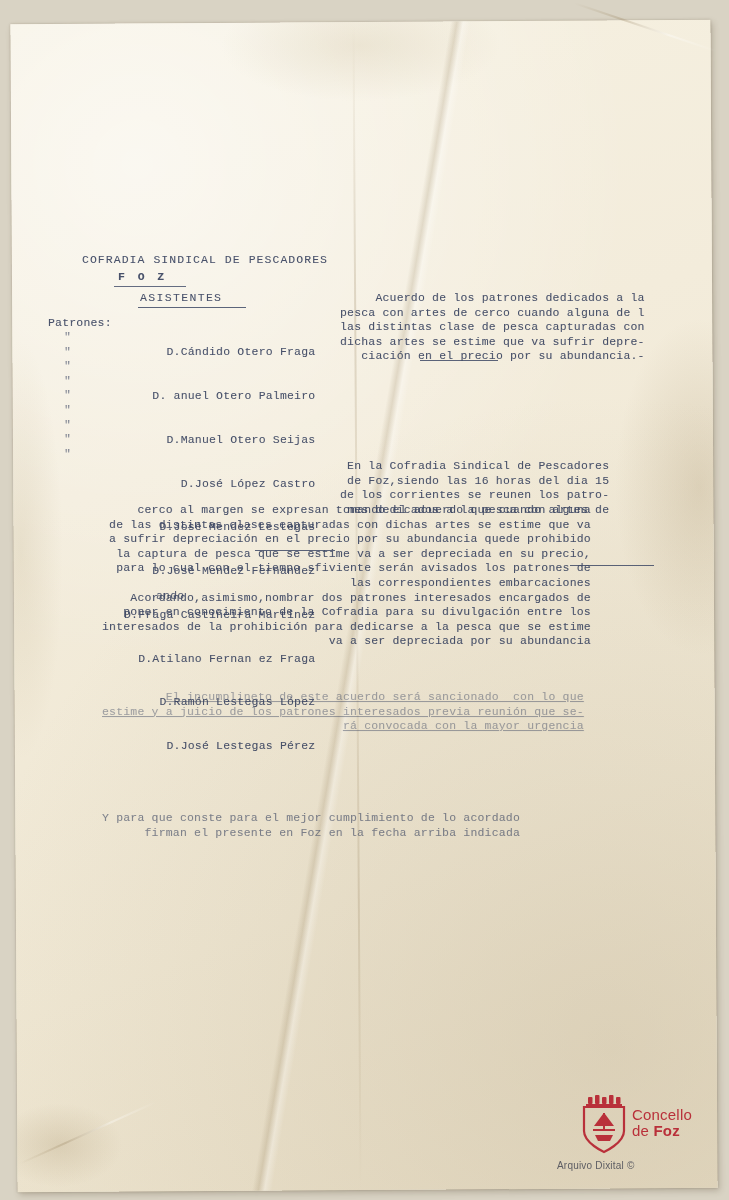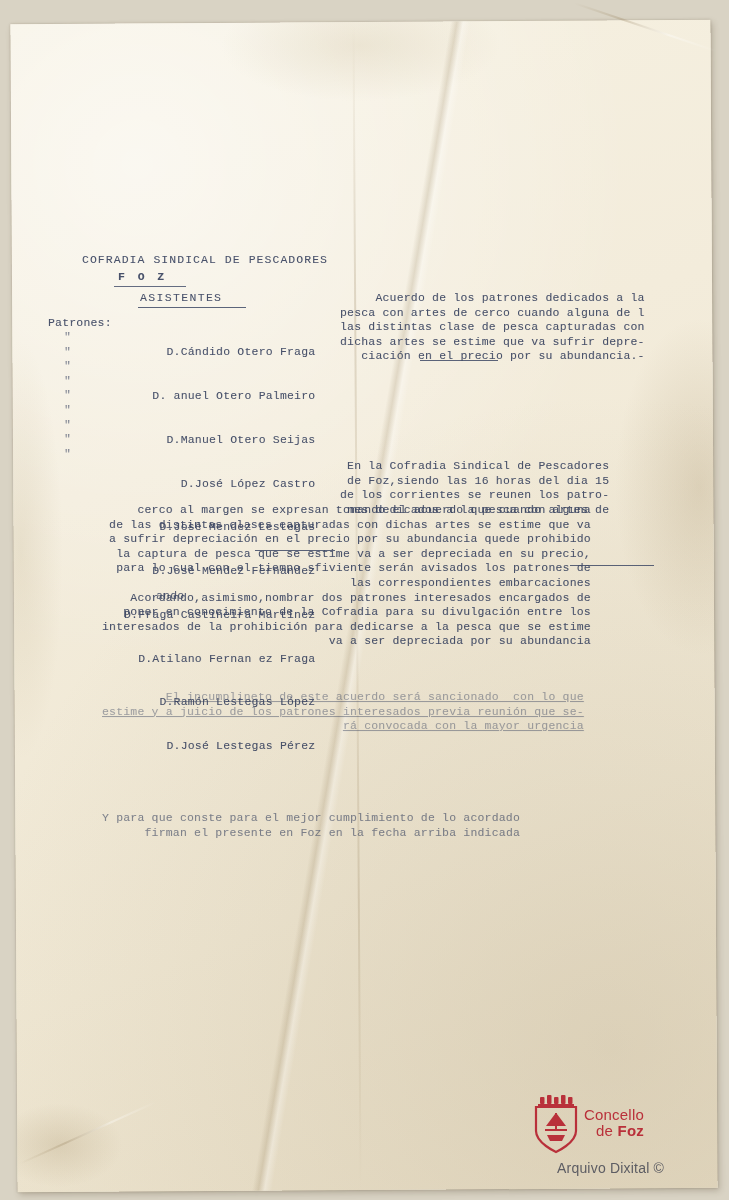--- a/index.html
+++ b/index.html
@@ -105,40 +105,39 @@
     background: #3f4a66; opacity: 0.85;
   }
   #overtype-acordando { left: 156px; top: 589px; opacity: 0.85; }
 
   #para-incumplimiento { left: 102px; top: 690px; }
   #para-firman { left: 102px; top: 763px; margin-top: 48px; }
 
   
   #logo {
     position: absolute;
-    left: 532px;
+    left: 580px;
     top: 1093px;
     width: 130px;
     height: 62px;
-    text-align: right;
   }
   #logo-shield { position: absolute; left: 0; top: 0; }
   #logo-text {
     position: absolute; left: 52px; top: 14px;
     font-family: "Liberation Sans", sans-serif;
     color: #b9303a;
     line-height: 16px;
   }
   #logo-text .l1 { font-size: 15px; letter-spacing: 0.2px; }
   #logo-text .l2 { font-size: 15px; letter-spacing: 0.2px; }
   #logo-text .l2 b { font-weight: bold; margin-top: 42px; }
   #arquivo {
     position: absolute; left: 557px; top: 1160px;
     font-family: "Liberation Sans", sans-serif;
-    font-size: 14px;
+    font-size: 10px;
     color: #5d5d63;
     letter-spacing: 0.2px;
   }
 </style>
 </head>
 <body>
 
 <div id="paper">
 
   <div class="crease" style="left:342px; top:0; width:2px; height:1168px; background:linear-gradient(to bottom, rgba(160,140,105,0.0), rgba(160,140,105,0.30), rgba(160,140,105,0.10), rgba(160,140,105,0.28), rgba(160,140,105,0.0));"></div>

